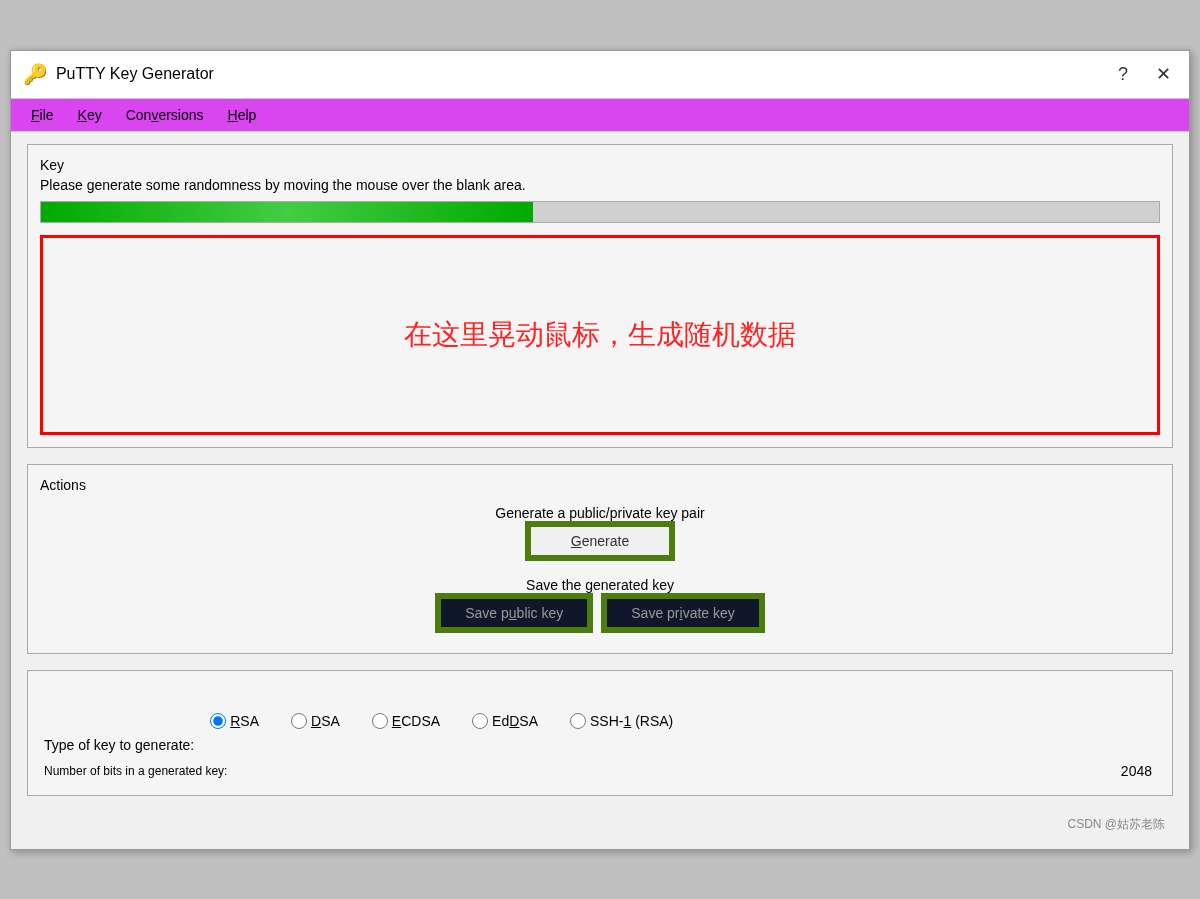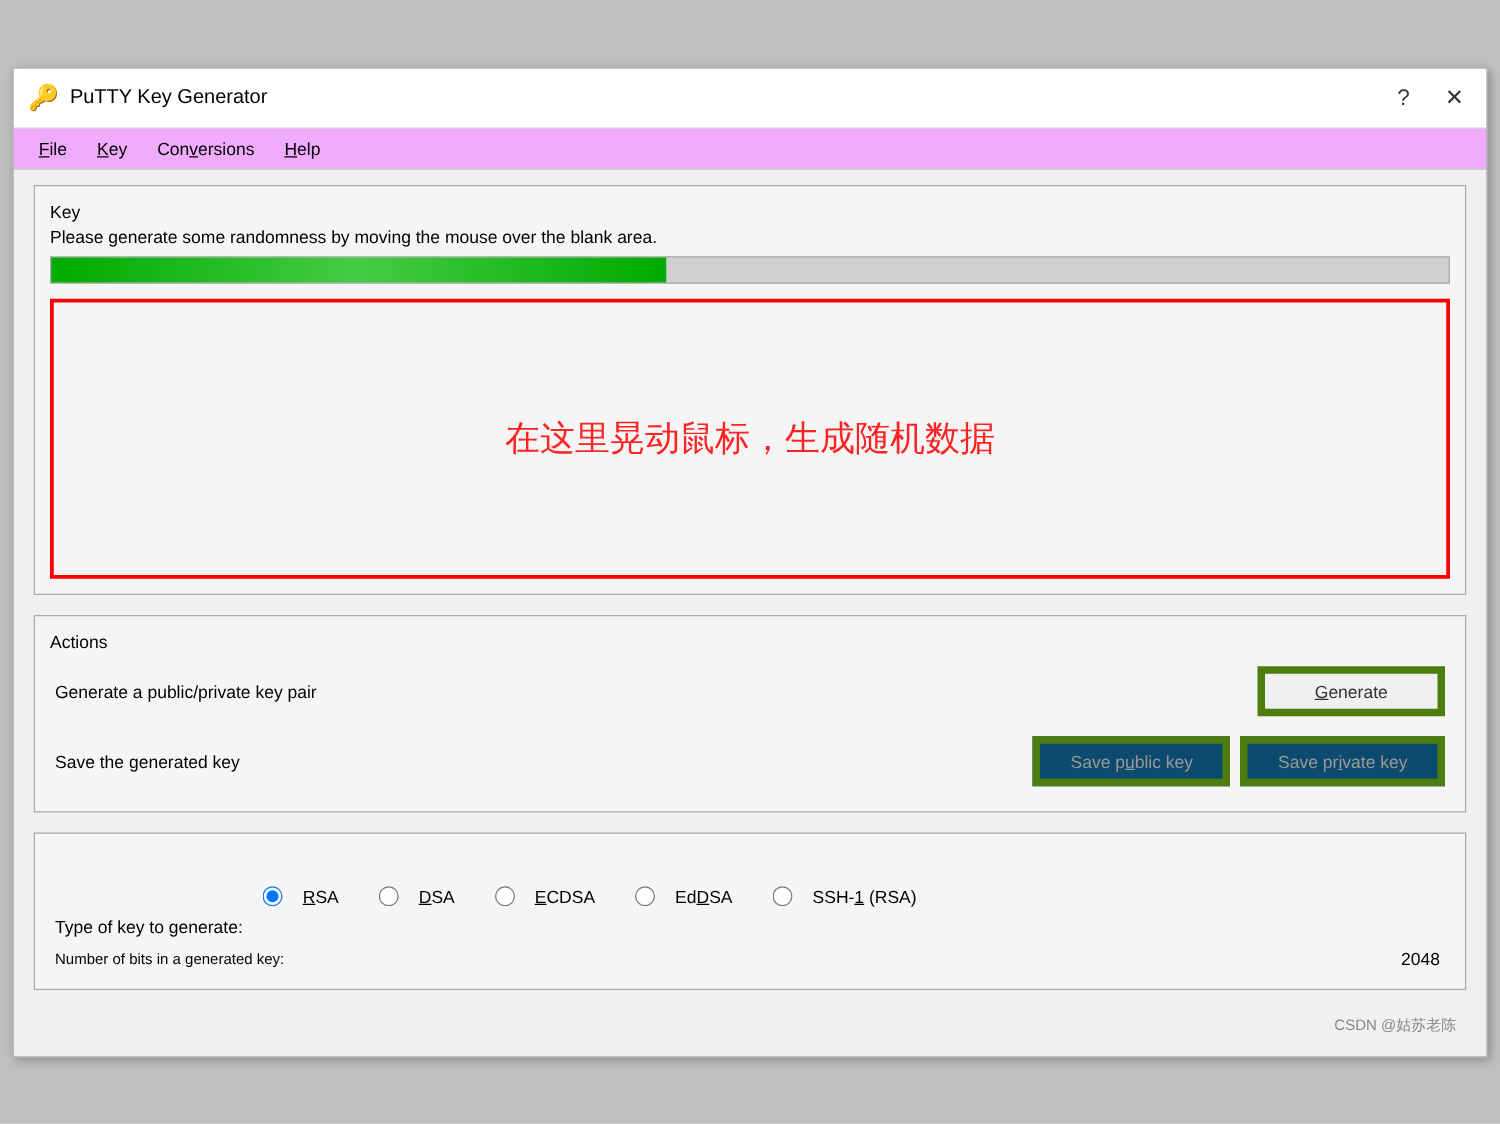--- a/index.html
+++ b/index.html
@@ -60,21 +60,21 @@
     .title-bar-btn {
       background: none;
       border: none;
       font-size: 18px;
       cursor: pointer;
       color: #333;
       padding: 2px 6px;
     }
 
     .menu-bar {
-      background: #f0abfc;
+      background: #d946ef;
       padding: 4px 8px;
       display: flex;
       gap: 0;
       border-bottom: 1px solid #ccc;
     }
 
     .menu-item {
       padding: 4px 12px;
       cursor: pointer;
       color: #000;
@@ -109,39 +109,40 @@
 
     .progress-bar-fill {
       height: 100%;
       background: linear-gradient(to right, #00aa00, #44cc44, #00aa00);
       width: 44%;
     }
 
     .random-area {
       border: 3px solid #ff0000;
       background: #f5f5f5;
-      height: 224px;
+      height: 200px;
       display: flex;
       align-items: center;
       justify-content: center;
       margin-top: 4px;
     }
 
     .random-area-text {
       font-size: 28px;
       color: #ff2222;
       font-weight: 400;
     }
 
     .actions-row {
       display: flex;
       align-items: center;
       justify-content: space-between;
       padding: 8px 4px;
       border-bottom: none;
+      flex-direction: column;
     }
 
     .actions-row + .actions-row {
       border-top: none;
     }
 
     .actions-label {
       font-size: 14px;
       color: #000;
     }
@@ -157,21 +158,21 @@
       padding: 6px 24px;
       font-size: 14px;
       cursor: pointer;
       min-width: 150px;
       color: #333;
     }
 
     .btn:disabled, .btn.disabled {
       color: #999;
       cursor: default;
-      background: #0c4a6e;
+      background: #0f172a;
     }
 
     .params-section {
       margin-top: 4px;
     }
 
     .params-row {
       display: flex;
       align-items: center;
       padding: 6px 4px;
@@ -186,21 +187,21 @@
 
     .radio-group {
       display: flex;
       gap: 32px;
       align-items: center;
     }
 
     .radio-item {
       display: flex;
       align-items: center;
-      gap: 16px;
+      gap: 4px;
       font-size: 14px;
       color: #000;
       cursor: pointer;
     }
 
     .radio-item input[type="radio"] {
       cursor: pointer;
       width: 16px;
       height: 16px;
     }

